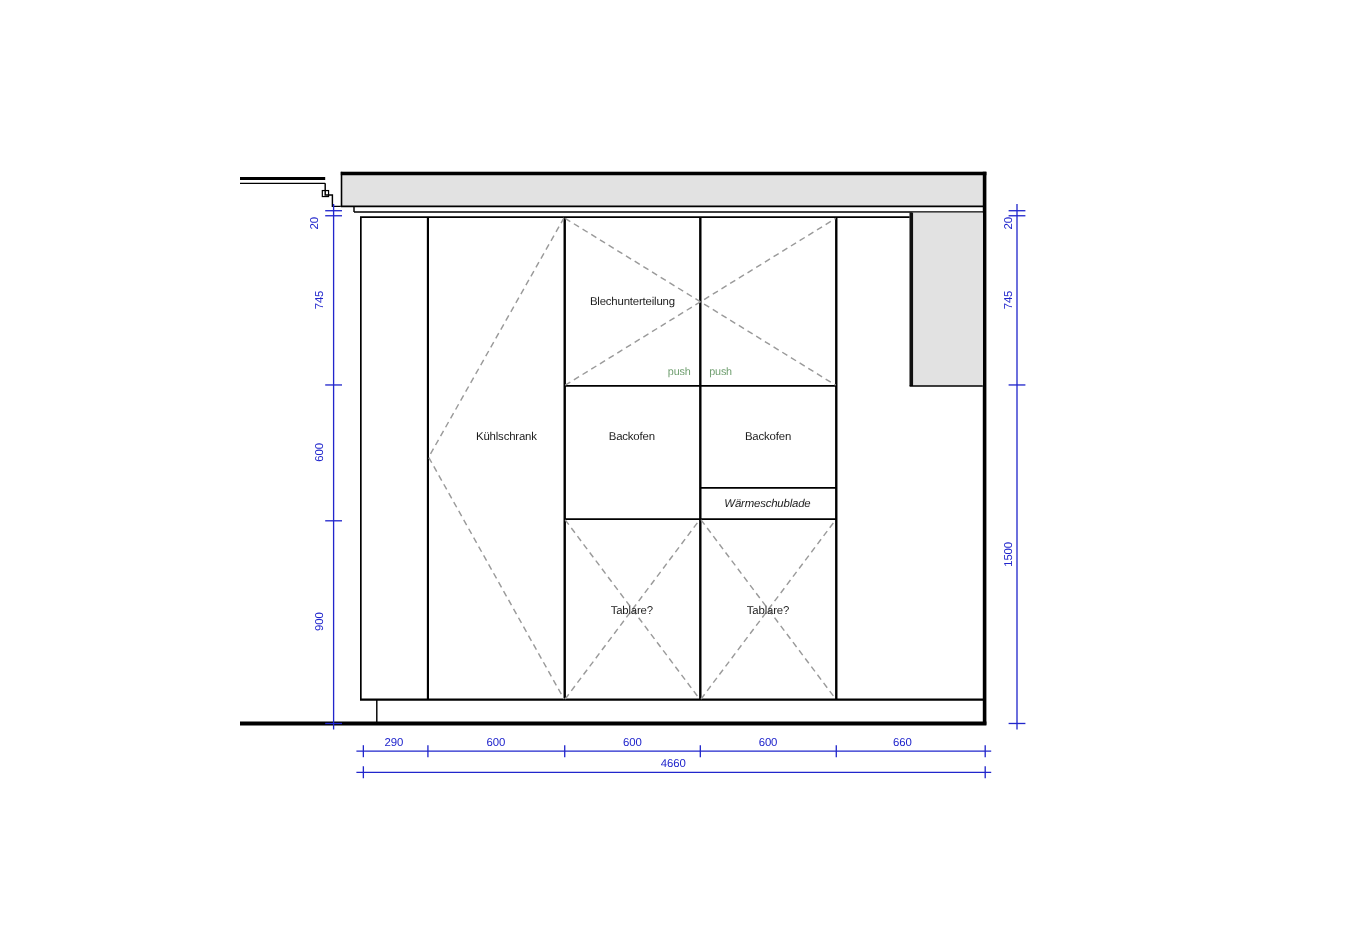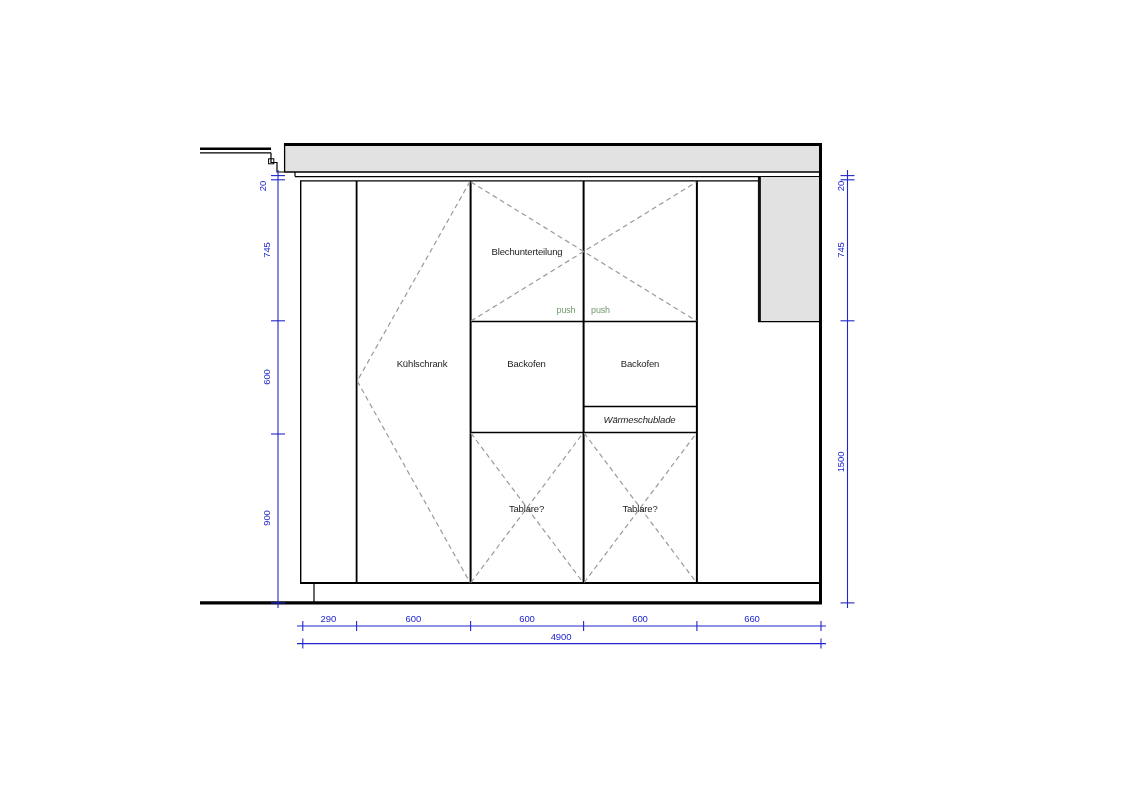--- a/index.html
+++ b/index.html
@@ -154,15 +154,15 @@
 
   <div class="lbl dim v" style="left:840.8px;top:186px;">20</div>
   <div class="lbl dim v" style="left:840.8px;top:250.2px;">745</div>
   <div class="lbl dim v" style="left:840.8px;top:461.9px;">1500</div>
 
   <div class="lbl dim" style="left:328.3px;top:619.2px;">290</div>
   <div class="lbl dim" style="left:413.3px;top:619.2px;">600</div>
   <div class="lbl dim" style="left:527px;top:619.2px;">600</div>
   <div class="lbl dim" style="left:640px;top:619.2px;">600</div>
   <div class="lbl dim" style="left:752px;top:619.2px;">660</div>
-  <div class="lbl dim" style="left:561px;top:636.8px;">4900</div>
+  <div class="lbl dim" style="left:561px;top:636.8px;">4660</div>
 
 </div>
 
 </body></html>

